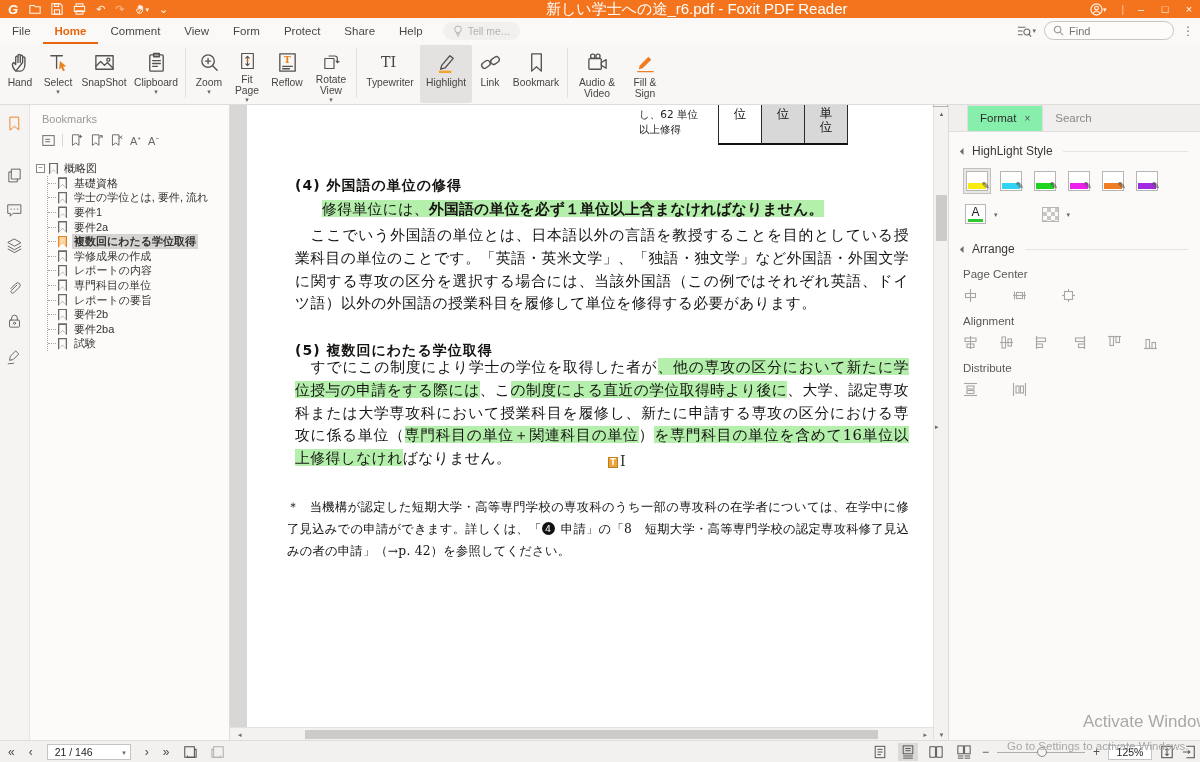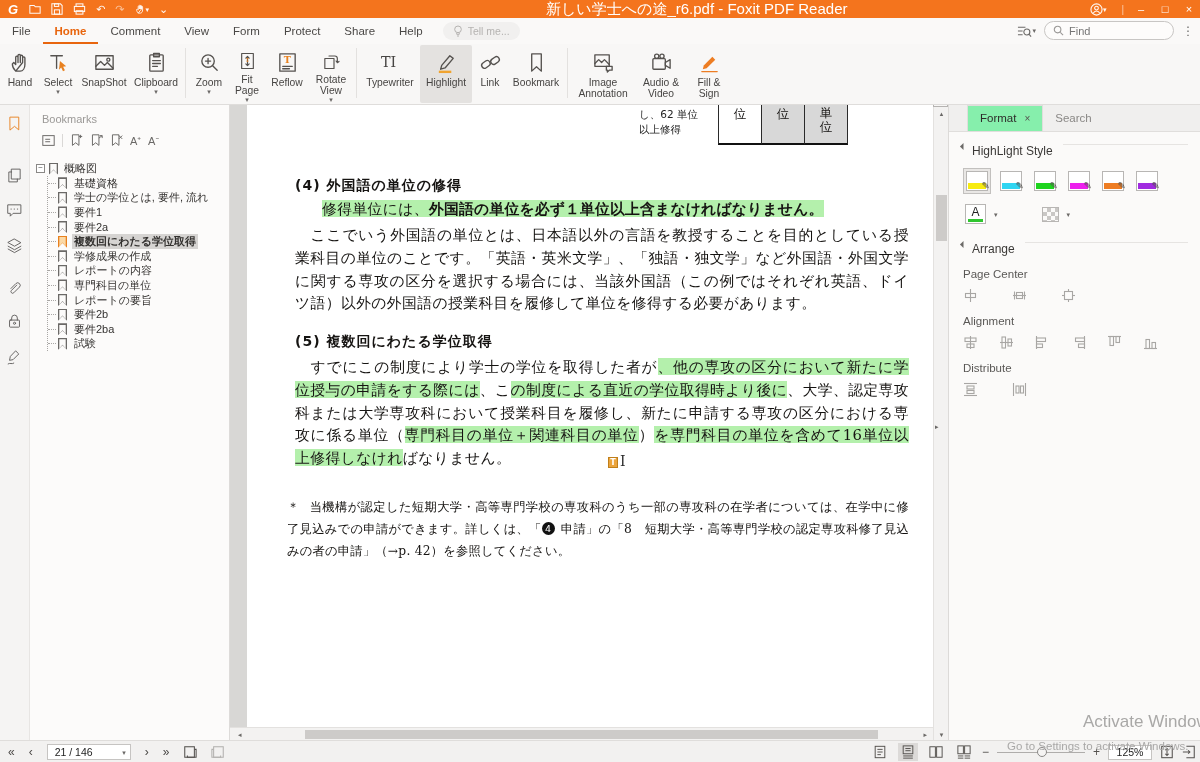--- a/index.html
+++ b/index.html
@@ -84,21 +84,21 @@
 .hscroll{position:absolute;left:0;bottom:0;right:15px;height:13px;background:#F3F2F1;border-top:1px solid #E3E1DF}
 .hs-arrow{position:absolute;top:0;height:13px;line-height:13px;font-size:7px;color:#6B6967}
 .hs-thumb{position:absolute;left:75px;right:55px;top:2px;height:9px;background:#CDCBC9}
 
 .rpanel{position:absolute;right:0;top:105px;width:252px;bottom:22px;background:#FBFAF9;border-left:1px solid #DCDAD8}
 .rp-tabs{height:27px;background:#F0EFEE;border-bottom:1px solid #E0DEDC;display:flex;align-items:flex-end;padding-left:18px}
 .rp-tab{font-size:11.5px;color:#8A8886;padding:6px 12px 7px;display:flex;gap:8px;align-items:center}
 .rp-tab.active{background:#86efac;color:#2E2C2A;border:1px solid #E0DEDC;border-bottom:none}
 .rp-x{font-size:10px;color:#55524F}
 .rp-body{padding:12px 12px 0 12px}
-.sect-h{display:flex;gap:6px;font-size:12px;color:#3B3937;margin-bottom:10px}
+.sect-h{display:flex;align-items:center;gap:6px;font-size:12px;color:#3B3937;margin-bottom:10px}
 .tri{width:0;height:0;border-left:5px solid #6B6967;border-top:5px solid transparent;transform:rotate(45deg)}
 .sect-line{flex:1;border-top:1px solid #E6E4E2;margin-left:4px}
 .swrow{display:flex;margin:2px 0 10px 2px}
 .swatch{width:28px;height:26px;display:flex;align-items:center;justify-content:center;border:1px solid transparent;margin-right:6px}
 .swatch.sel{background:#E9E7E5;border-color:#C2C0BE}
 .sw-box{width:22px;height:20px;background:#fff;border:1px solid #B8B6B4;position:relative}
 .sw-bar{position:absolute;left:1px;right:1px;bottom:1px;height:6px}
 .sw-pen{position:absolute;right:-3px;bottom:-1px;font-size:10px;color:#55524F}
 .tools2{display:flex;align-items:center;gap:8px;margin:4px 0 18px 4px}
 .abtn{width:21px;height:20px;border:1px solid #B8B6B4;background:#fff;font-size:12px;color:#222;text-align:center;line-height:14px;position:relative}
@@ -311,28 +311,20 @@
     </div>
     <div class="rbtn" style="width:56px">
       <svg viewBox="0 0 24 24">
           <path d="M7 3h10v18l-5-4.5L7 21z"></path>
         </svg>
       <span>Bookmark</span>
     </div>
   </div>
   <div class="rdiv"></div>
   <div class="rgroup">
-    <div class="rbtn" style="width:64px">
-      <svg viewBox="0 0 24 24">
-          <rect x="3" y="4" width="15" height="12"></rect>
-          <path d="M3 13l4-4 3 3 3-3 5 5"></path>
-          <path d="M15 16h6v4h-3l-2 2v-2h-1z"></path>
-        </svg>
-      <span>Image Annotation</span>
-    </div>
     <div class="rbtn" style="width:52px">
       <svg viewBox="0 0 24 24">
           <circle cx="7" cy="5.5" r="2.2"></circle>
           <circle cx="12.5" cy="5.5" r="2.2"></circle>
           <rect x="3" y="8" width="13" height="11" rx="1"></rect>
           <path d="M16 12l5-3v9l-5-3z"></path>
         </svg>
       <span>Audio &amp; Video</span>
     </div>
     <div class="rbtn" style="width:44px">
@@ -494,21 +486,21 @@
         </div>
       <div class="fcell shaded">
           <span class="wrapv">単位</span>
         </div>
     </div>
 
     <div class="sec-h" style="top:72px">(4) 外国語の単位の修得</div>
     <div class="lead" style="top:95px"><span class="hl">修得単位には、</span><span class="hl seg-bold">外国語の単位を必ず１単位以上含まなければなりません。</span></div>
     <div class="para" style="top:119px">　ここでいう外国語の単位とは、日本語以外の言語を教授することを目的としている授業科目の単位のことです。「英語・英米文学」、「独語・独文学」など外国語・外国文学に関する専攻の区分を選択する場合には、当該外国語（この例ではそれぞれ英語、ドイツ語）以外の外国語の授業科目を履修して単位を修得する必要があります。</div>
 
-    <div class="sec-h" style="top:228px">(5) 複数回にわたる学位取得</div>
+    <div class="sec-h" style="top:237px">(5) 複数回にわたる学位取得</div>
     <div class="para" style="top:251px"><span>　すでにこの制度により学士の学位を取得した者が</span><span class="hl">、他の専攻の区分において新たに学位授与の申請をする際には</span><span>、こ</span><span class="hl">の制度による直近の学位取得時より後に</span><span>、大学、認定専攻科または大学専攻科において授業科目を履修し、新たに申請する専攻の区分における専攻に係る単位（</span><span class="hl">専門科目の単位＋関連科目の単位</span><span>）</span><span class="hl">を専門科目の単位を含めて16単位以上修得しなけれ</span><span>ばなりません。</span></div>
     <span class="tmark">T</span>
     <span class="ibeam">I</span>
 
     <div class="footnote">
       <span class="fn-marker">＊</span><span>当機構が認定した短期大学・高等専門学校の専攻科のうち一部の専攻科の在学者については、在学中に修了見込みでの申請ができます。詳しくは、「</span><span class="badge4">4</span><span> 申請」の「8　短期大学・高等専門学校の認定専攻科修了見込みの者の申請」（→p. 42）を参照してください。</span>
     </div>
   </div>
 
   <div class="vscroll">

